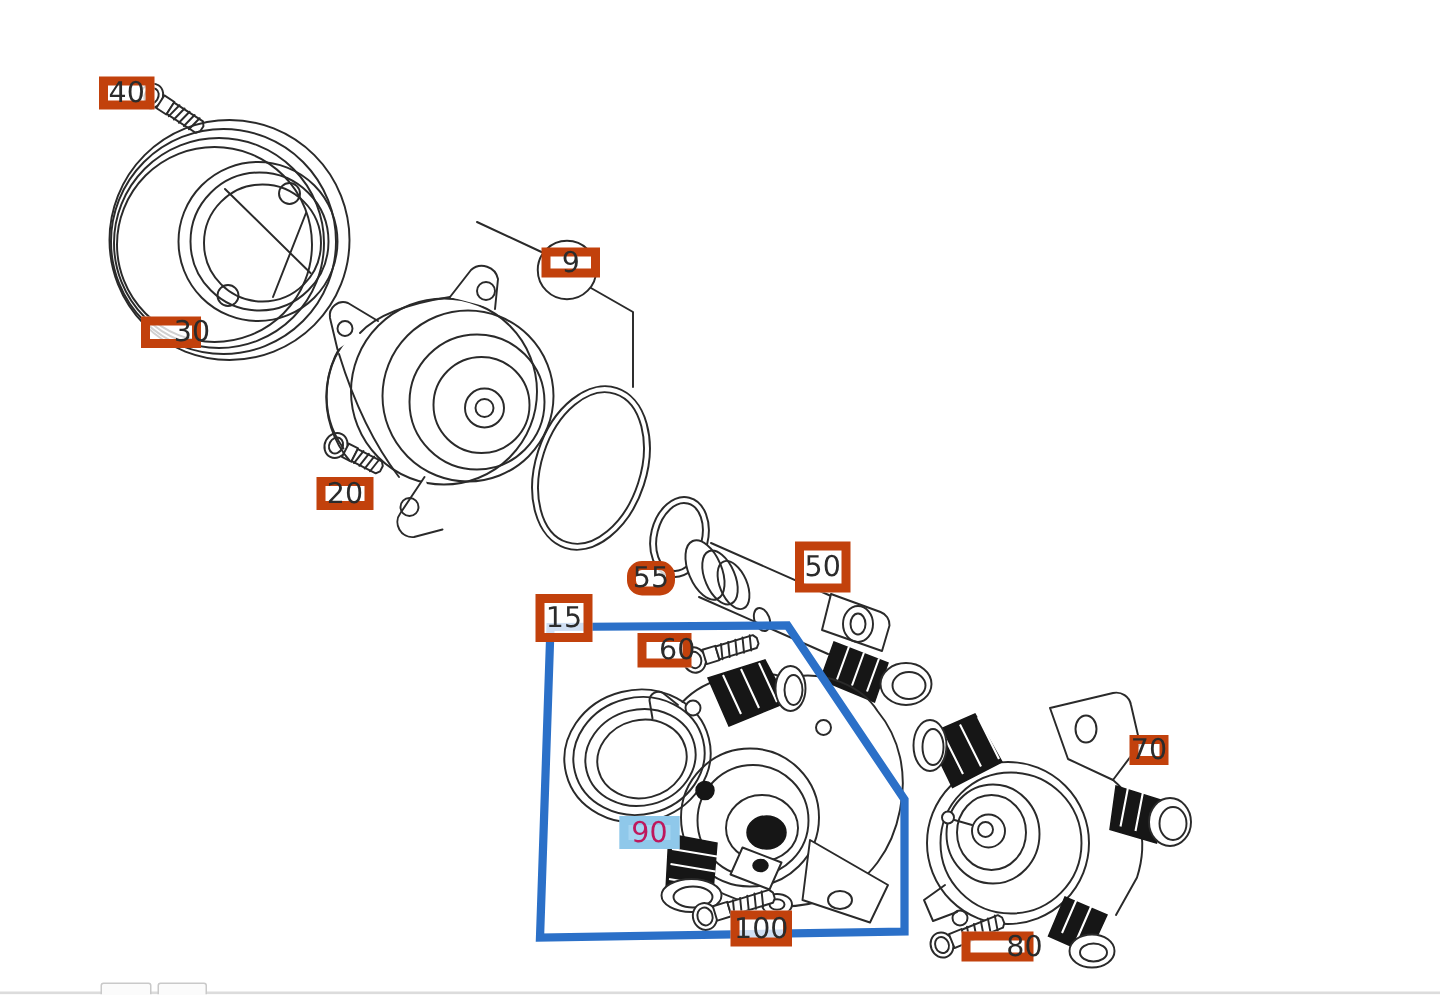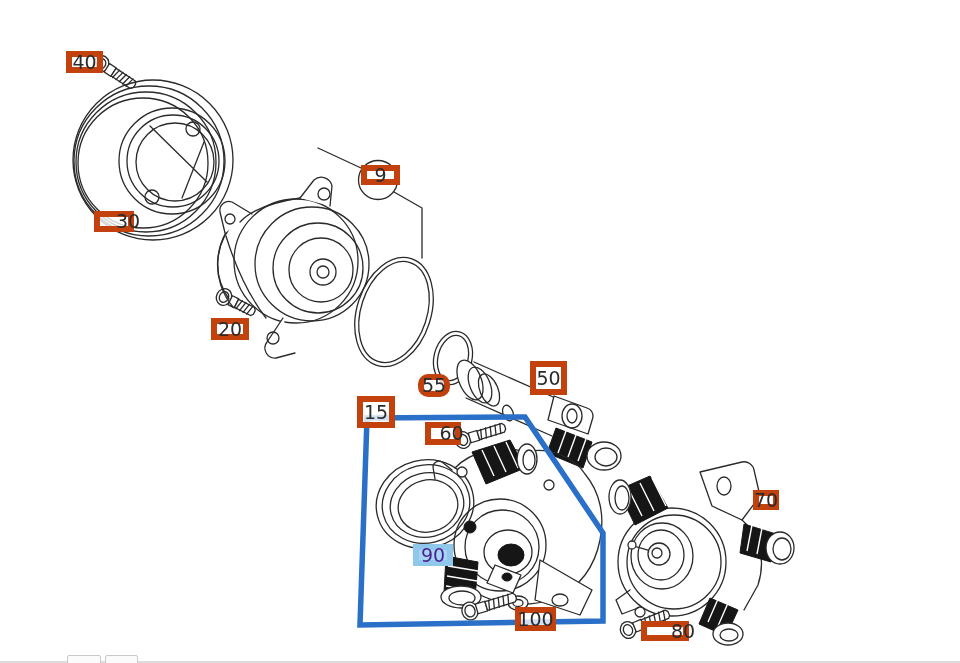--- a/index.html
+++ b/index.html
@@ -7,21 +7,21 @@
          font-family:"DejaVu Sans","Liberation Sans",sans-serif;}
   .art{position:absolute;left:0;top:0;z-index:1;}
   .ln{stroke:#2a2a2a;stroke-width:1.3;fill:none;stroke-linecap:round;stroke-linejoin:round;}
   .lnw{stroke:#2a2a2a;stroke-width:1.3;fill:#ffffff;stroke-linecap:round;stroke-linejoin:round;}
   .dark{fill:#161616;stroke:#161616;stroke-width:1;}
   .groove{stroke:#ffffff;stroke-width:1.4;fill:none;}
   .callout{position:absolute;z-index:3;border:6px solid #c2410c;background:rgba(255,255,255,0.78);
            color:#2b2b2b;font-size:19px;line-height:1;display:flex;align-items:center;justify-content:center;
            box-sizing:border-box;cursor:pointer;}
   .callout.balloon{background:transparent;}
-  .callout.highlight{background:#a6d5f1;border-color:#8fc8ea;color:#4c1d95;}
+  .callout.highlight{background:#a6d5f1;border-color:#8fc8ea;color:#be185d;}
   .footer-divider{position:absolute;left:0;top:661px;width:960px;height:2px;background:#dcdcdc;z-index:2;}
   .footer-btn{position:absolute;top:655px;height:14px;background:#fbfbfb;border:1px solid #c9c9c9;
               border-radius:2px 2px 0 0;box-sizing:border-box;z-index:3;font-size:9px;color:#555;}
   .fb1{left:67px;width:34px;} .fb2{left:105px;width:33px;}
 </style>
 </head>
 <body>
 
 <div class="stage">
 
@@ -192,20 +192,20 @@
 
   <div class="callout" style="left:66px;top:51px;width:37px;height:22px;">40</div>
   <div class="callout" style="left:94px;top:211px;width:36px;height:21px;padding-left:28px;">30</div>
   <div class="callout" style="left:211px;top:318px;width:38px;height:22px;">20</div>
   <div class="callout balloon" style="left:361px;top:165px;width:39px;height:20px;">9</div>
   <div class="callout" style="left:357px;top:360px;width:38px;height:32px;margin-top:36px;">15</div>
   <div class="callout" style="left:418px;top:374px;width:32px;height:23px;border-radius:10px;">55</div>
   <div class="callout" style="left:530px;top:361px;width:37px;height:34px;">50</div>
   <div class="callout" style="left:425px;top:422px;width:36px;height:23px;padding-left:17px;">60</div>
   <div class="callout highlight" style="left:413px;top:544px;width:40px;height:22px;">90</div>
-  <div class="callout" style="left:487px;top:607px;width:41px;height:24px;margin-left:28px;">100</div>
+  <div class="callout" style="left:487px;top:607px;width:41px;height:24px;">100</div>
   <div class="callout" style="left:753px;top:490px;width:26px;height:20px;">70</div>
   <div class="callout" style="left:641px;top:621px;width:39px;height:20px;padding-left:36px;">80</div>
 
   <div class="footer-divider"></div>
   <button class="footer-btn fb1"></button>
   <button class="footer-btn fb2"></button>
 </div>
 
 </body></html>

